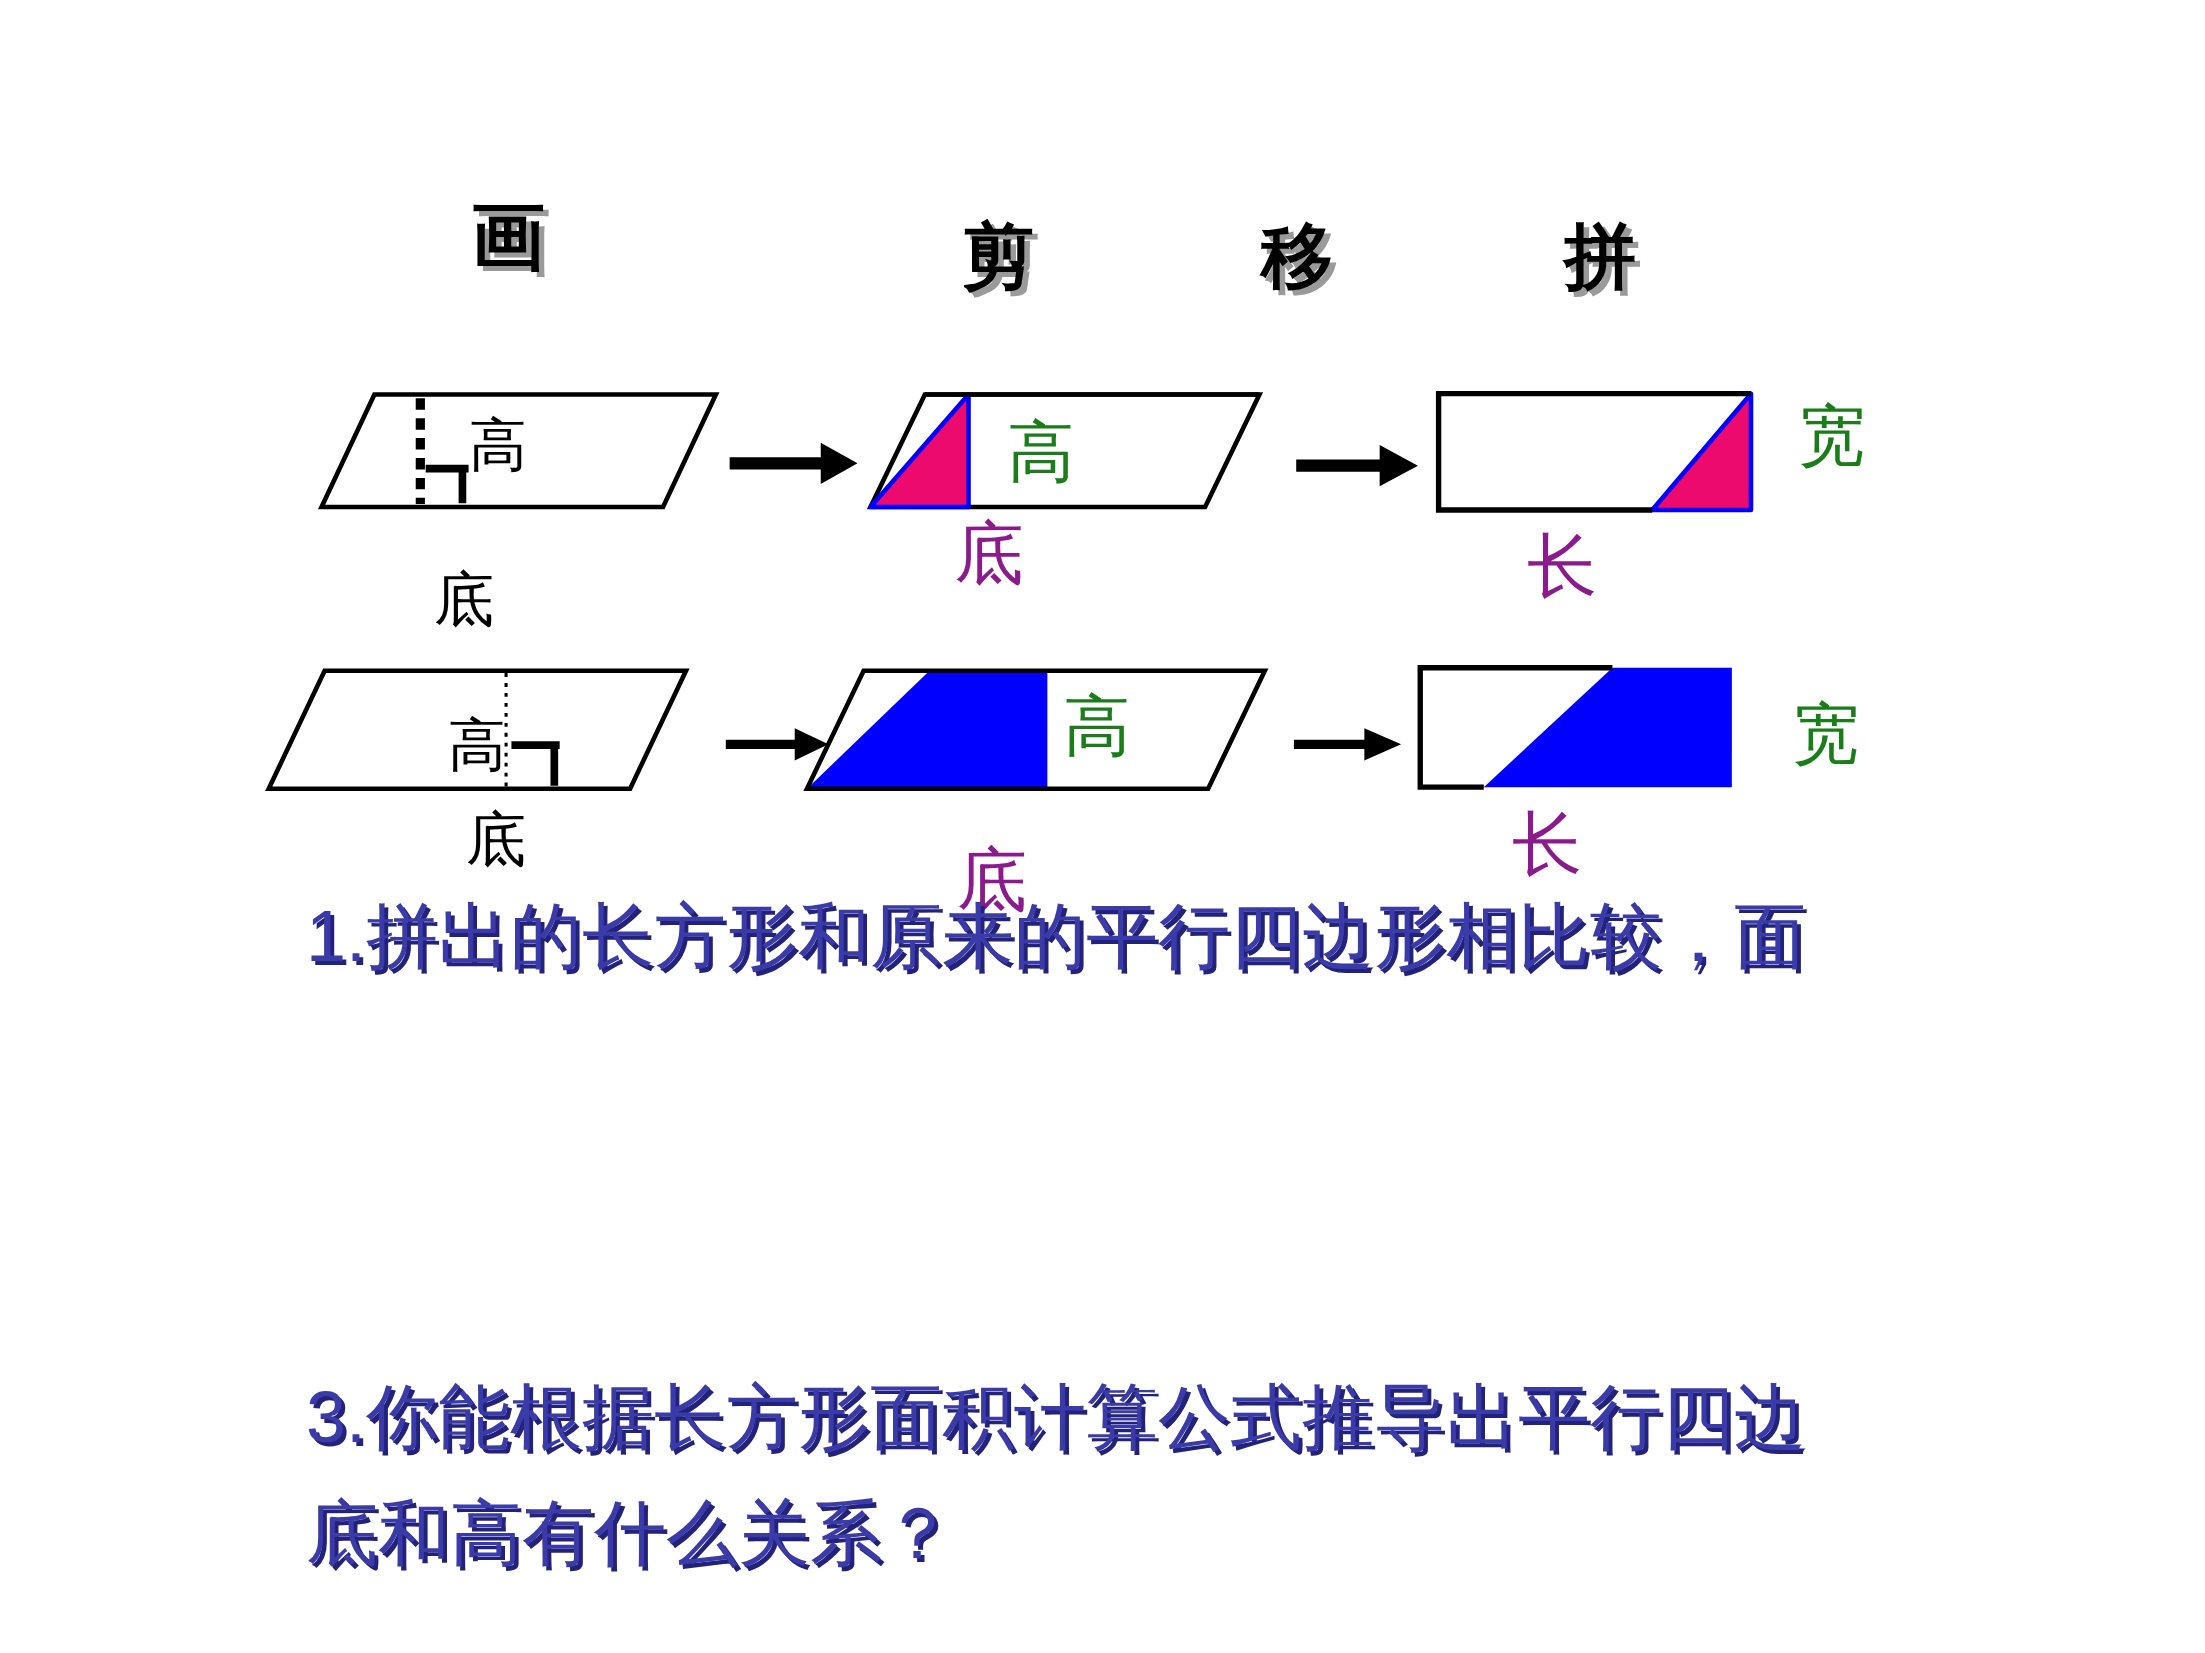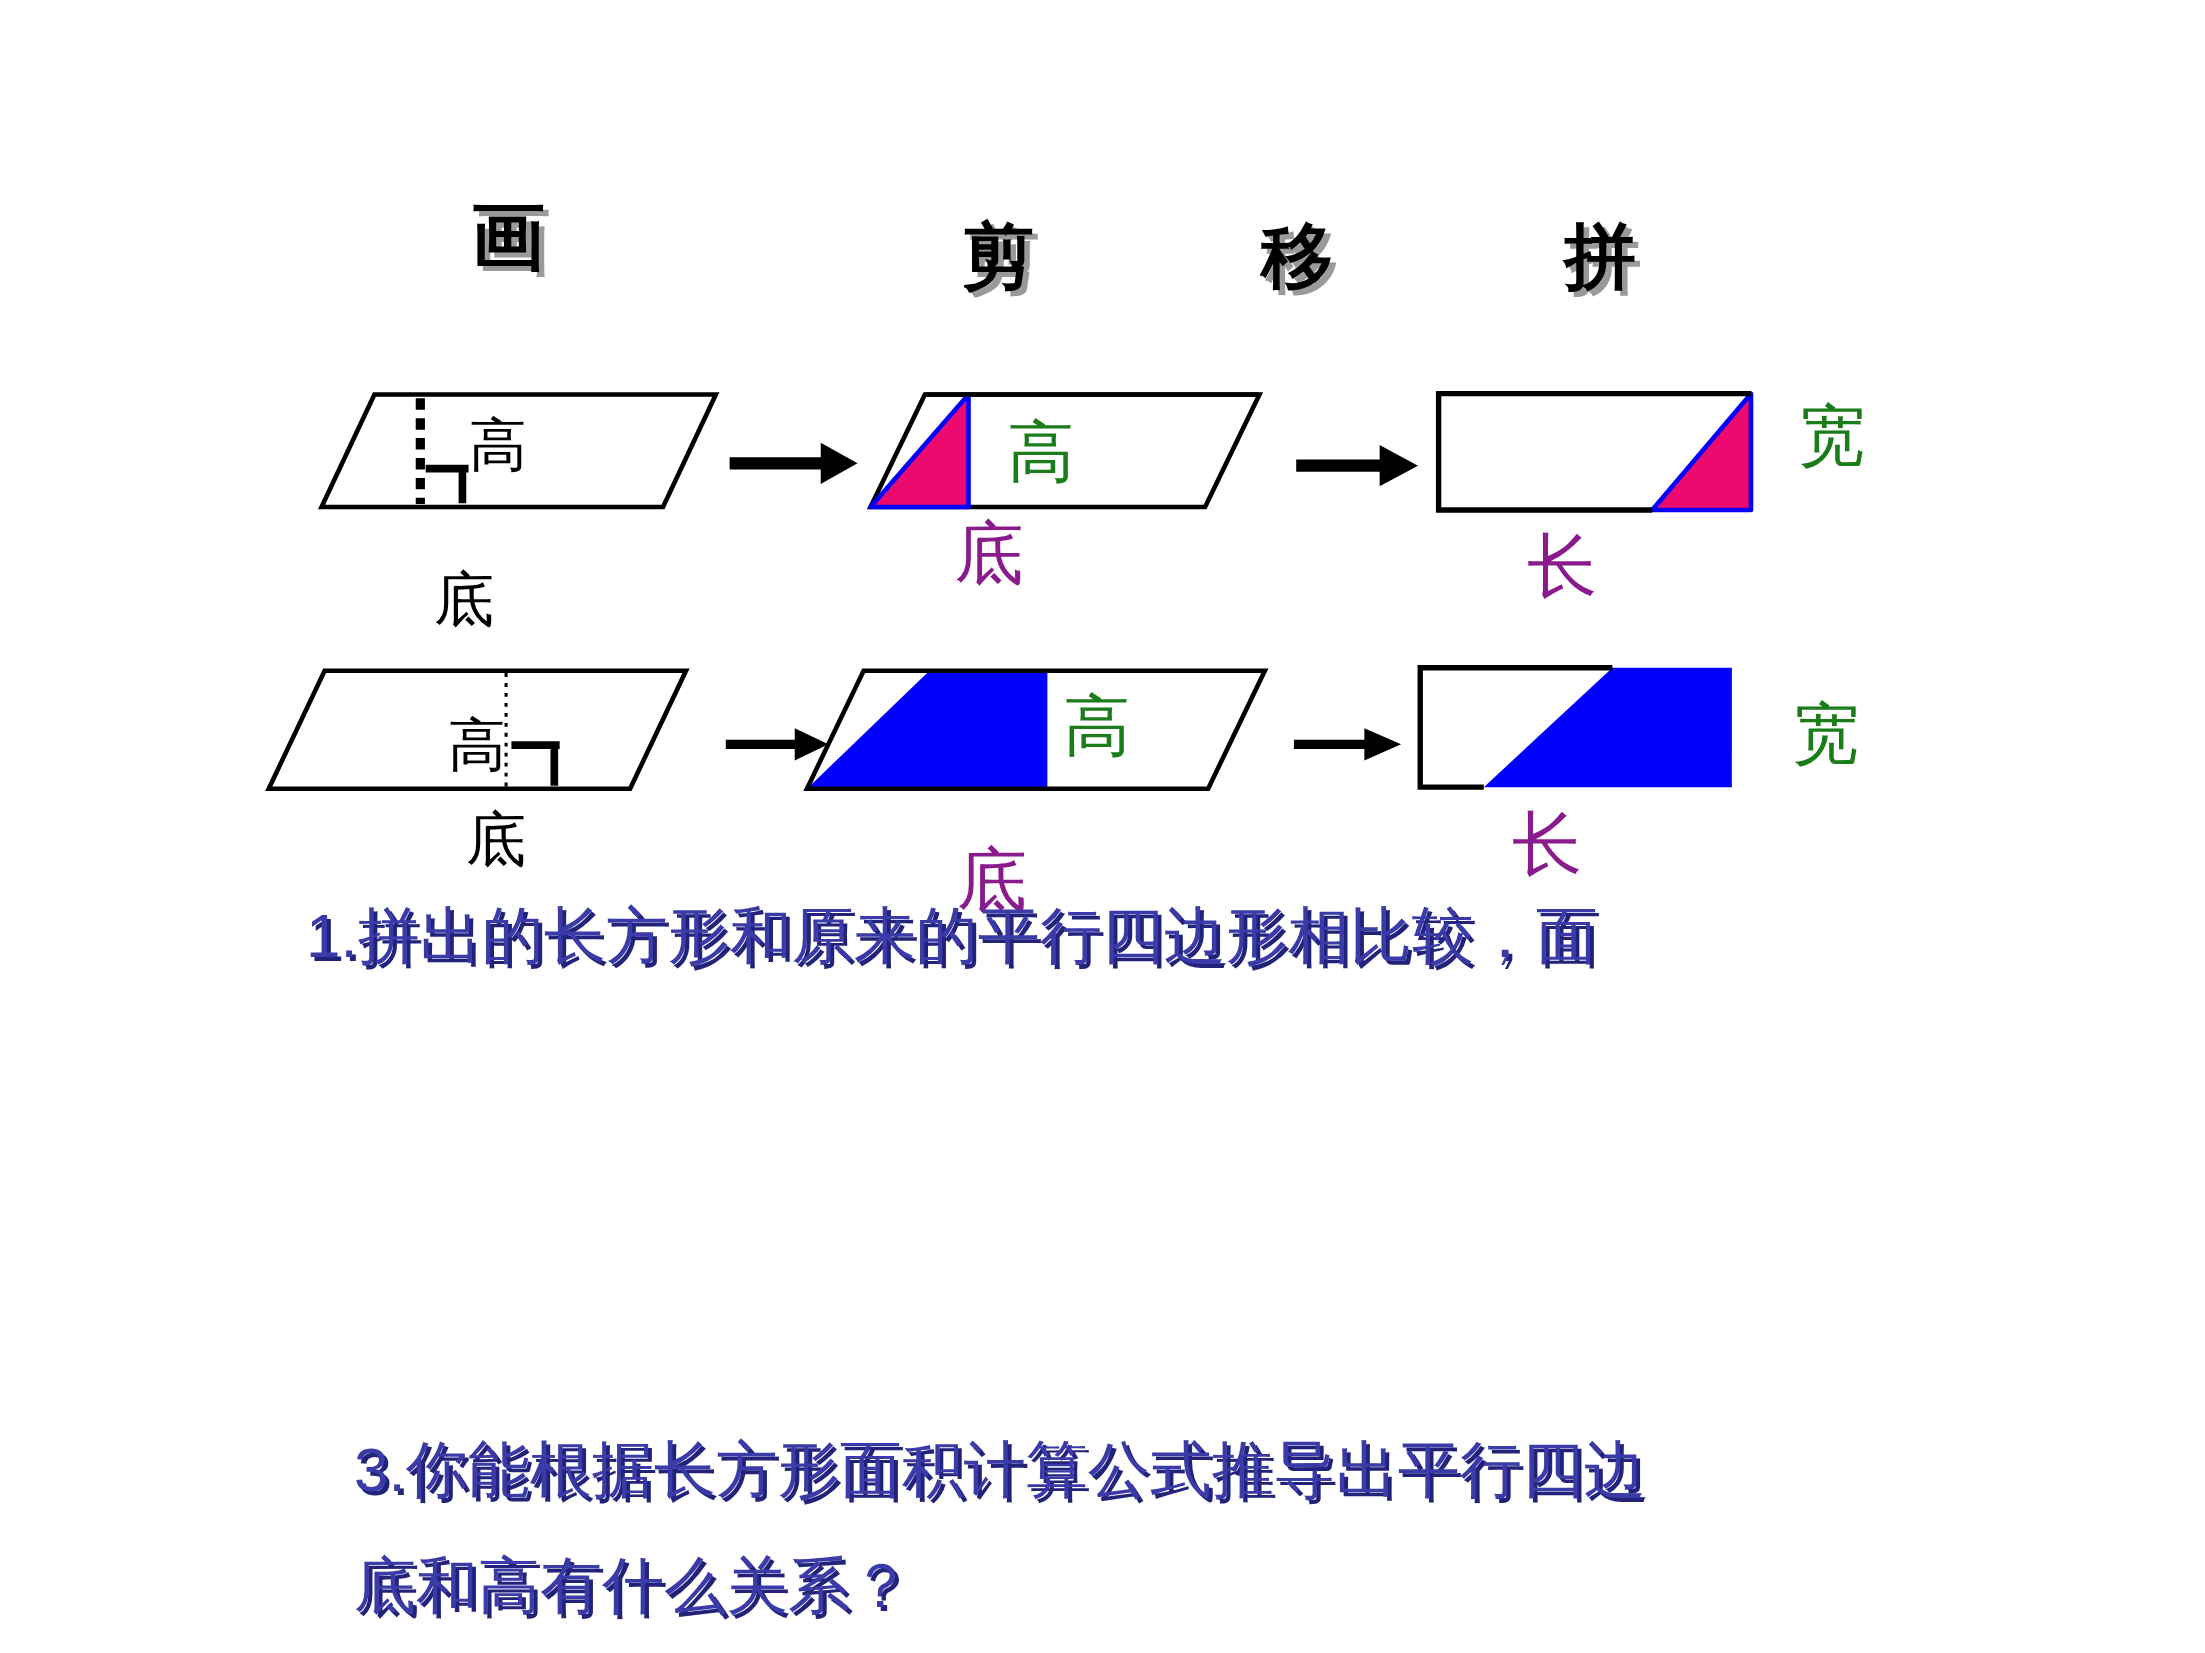--- a/index.html
+++ b/index.html
@@ -35,21 +35,21 @@
     position:absolute;transform:translate(-50%,-50%);
     line-height:1;white-space:nowrap;
   }
   .lbl-black{color:#000000;}
   .lbl-green{color:#1A7D1A;}
   .lbl-purple{color:#8A1B8C;}
   .q{
     position:absolute;left:306px;
     font-family:"Liberation Sans", sans-serif;
     color:#3A3AA8;
-    font-size:62px;line-height:116px;
+    font-size:72px;line-height:116px;
     text-shadow:3.8px 3.8px 0 #22227A;
     white-space:nowrap;
   }
 </style>
 </head>
 <body>
 
 <div class="slide">
 
   <svg class="layer" viewBox="0 0 2880 2160">
@@ -104,19 +104,19 @@
   <div class="lbl lbl-purple" style="left:992px;top:881px;font-size:70px;">底</div>
   <div class="lbl lbl-green" style="left:1826px;top:734px;font-size:67px;">宽</div>
   <div class="lbl lbl-purple" style="left:1547px;top:845px;font-size:70px;">长</div>
 
   <div class="q" style="top:878px;">
     <span>1.拼出的长方形和原来的平行四边形相比较，面</span><br>
   </div>
   <div class="q" style="top:1132px;">
     <br>
   </div>
-  <div class="q" style="top:1412px;margin-left:48px;">
+  <div class="q" style="top:1359px;">
     <span>3.你能根据长方形面积计算公式推导出平行四边</span><br>
     <span>底和高有什么关系？</span>
   </div>
 
 </div>
 
 
 </body></html>

